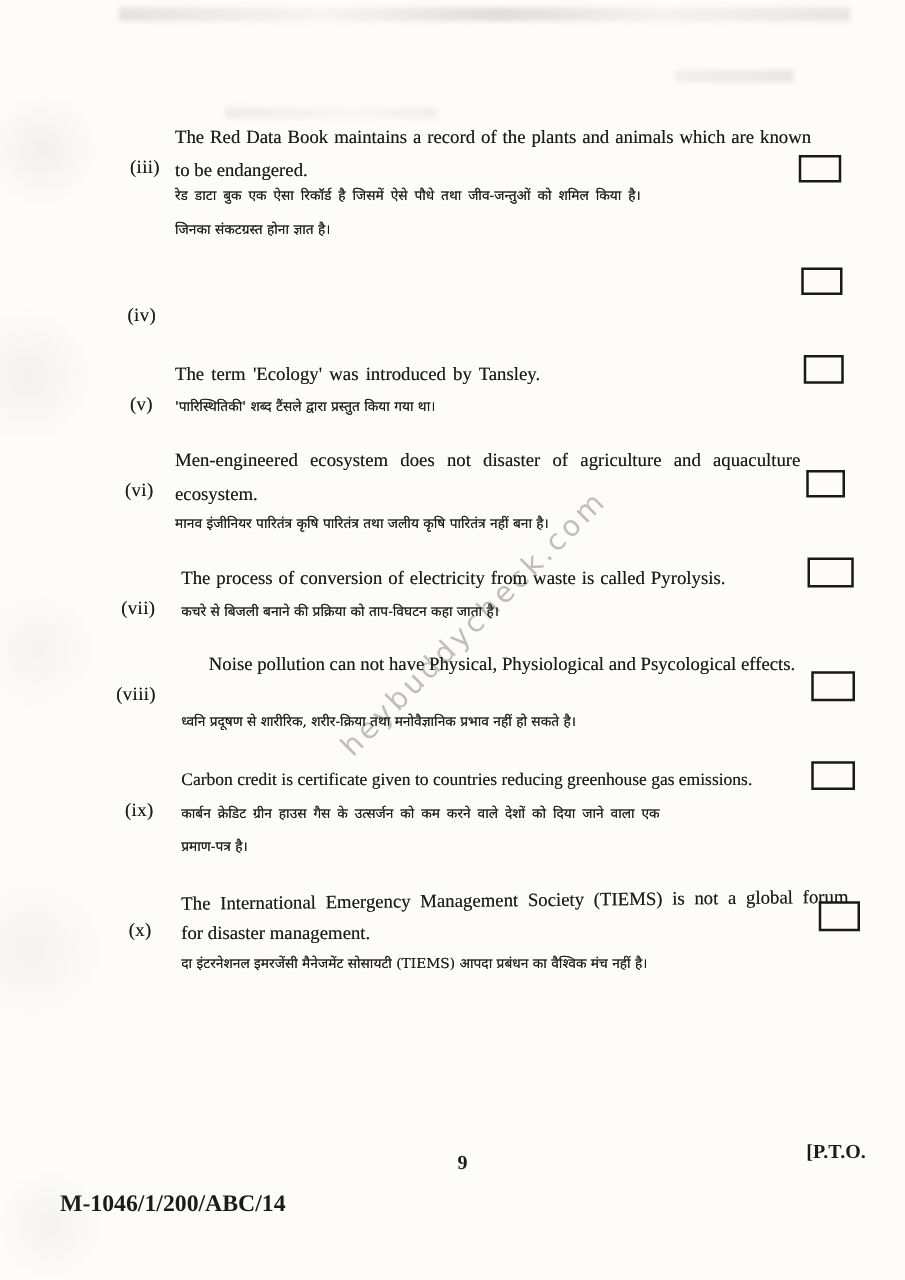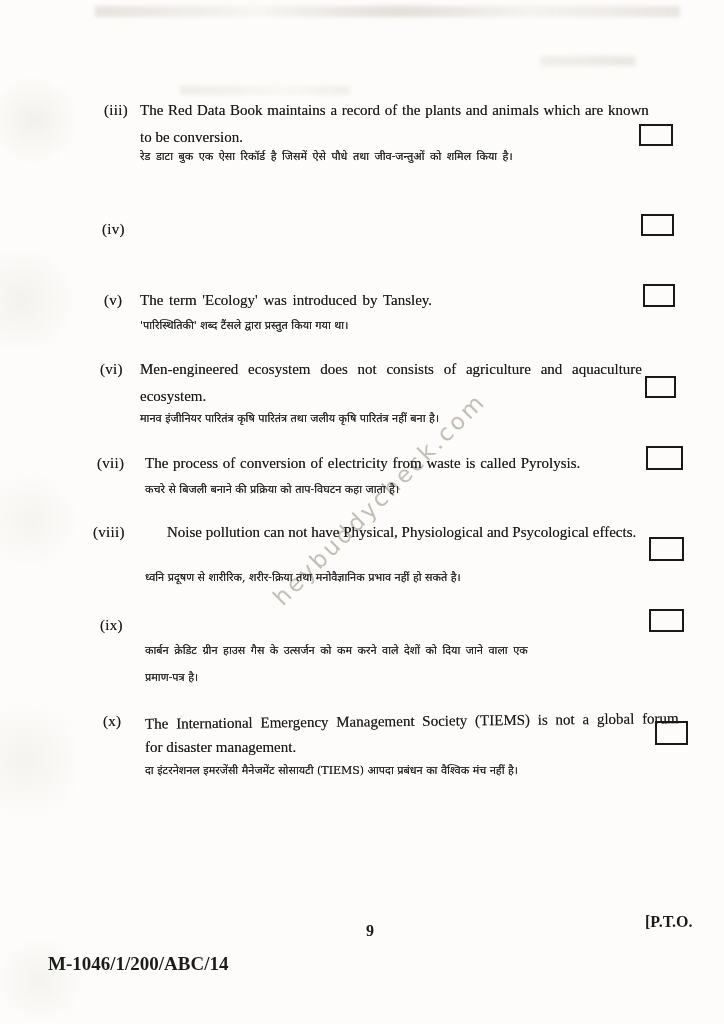--- a/index.html
+++ b/index.html
@@ -19,21 +19,21 @@
       radial-gradient(circle at 26px 760px, rgba(150,140,122,0.08), transparent 60px),
       radial-gradient(circle at 40px 980px, rgba(150,140,122,0.08), transparent 45px);
   }
   .line{
     position:absolute;
     white-space:nowrap;
     font-size:15px;
     line-height:20px;
     text-shadow:0 0 0.5px rgba(20,20,20,0.65);
   }
-  .num{letter-spacing:0.3px;}
+  .num{letter-spacing:0.3px;margin-top:24px;}
   .hi{
     font-size:11px;
     line-height:24px;
     font-family:"DejaVu Serif", serif;
   }
   .box{
     position:absolute;
     border:2px solid #191919;
     background:transparent;
   }
@@ -67,49 +67,51 @@
               background:linear-gradient(90deg, rgba(141,129,110,0.20), rgba(141,129,110,0.05) 28%, rgba(141,129,110,0.24) 52%, rgba(141,129,110,0.07) 74%, rgba(141,129,110,0.18));"></div>
   <div class="smudge" style="left:180px;top:86px;width:170px;height:9px;
               background:linear-gradient(90deg, rgba(141,129,110,0.12), rgba(141,129,110,0.04) 60%, rgba(141,129,110,0.10));"></div>
   <div class="smudge" style="left:540px;top:56px;width:95px;height:10px;
               background:linear-gradient(90deg, rgba(141,129,110,0.10), rgba(141,129,110,0.16));"></div>
 
   <div class="watermark">heybuddycheck.com</div>
 
   <div class="line num" style="left:104px;top:100px">(iii)</div>
   <div class="line" style="left:140px;top:100px;word-spacing:1px">The Red Data Book maintains a record of the plants and animals which are known</div>
-  <div class="line" style="left:140px;top:127px">to be conversion.</div>
+  <div class="line" style="left:140px;top:127px">to be endangered.</div>
   <div class="box" style="left:639px;top:124px;width:30px;height:18px"></div>
   <div class="line hi" style="left:140px;top:145px;word-spacing:2px">रेड डाटा बुक एक ऐसा रिकॉर्ड है जिसमें ऐसे पौधे तथा जीव-जन्तुओं को शमिल किया है।</div>
+  <div class="line hi" style="left:140px;top:172px">जिनका संकटग्रस्त होना ज्ञात है।</div>
 
   <div class="line num" style="left:102px;top:219px">(iv)</div>
   <div class="box" style="left:641px;top:214px;width:29px;height:18px"></div>
 
   <div class="line num" style="left:104px;top:290px">(v)</div>
   <div class="line" style="left:140px;top:290px;word-spacing:2px">The term 'Ecology' was introduced by Tansley.</div>
   <div class="box" style="left:643px;top:284px;width:28px;height:19px"></div>
   <div class="line hi" style="left:140px;top:314px">'पारिस्थितिकी' शब्द टैंसले द्वारा प्रस्तुत किया गया था।</div>
 
   <div class="line num" style="left:100px;top:359px">(vi)</div>
-  <div class="line" style="left:140px;top:359px;word-spacing:6px">Men-engineered ecosystem does not consists of agriculture and aquaculture</div>
+  <div class="line" style="left:140px;top:359px;word-spacing:6px">Men-engineered ecosystem does not disaster of agriculture and aquaculture</div>
   <div class="line" style="left:140px;top:386px">ecosystem.</div>
   <div class="box" style="left:645px;top:376px;width:27px;height:18px"></div>
   <div class="line hi" style="left:140px;top:407px">मानव इंजीनियर पारितंत्र कृषि पारितंत्र तथा जलीय कृषि पारितंत्र नहीं बना है।</div>
 
   <div class="line num" style="left:97px;top:453px">(vii)</div>
   <div class="line" style="left:145px;top:453px;word-spacing:1px">The process of conversion of electricity from waste is called Pyrolysis.</div>
   <div class="box" style="left:646px;top:446px;width:33px;height:20px"></div>
   <div class="line hi" style="left:145px;top:478px">कचरे से बिजली बनाने की प्रक्रिया को ताप-विघटन कहा जाता है।</div>
 
   <div class="line num" style="left:93px;top:522px">(viii)</div>
   <div class="line" style="left:167px;top:522px">Noise pollution can not have Physical, Physiological and Psycological effects.</div>
   <div class="box" style="left:649px;top:537px;width:31px;height:20px"></div>
   <div class="line hi" style="left:145px;top:566px">ध्वनि प्रदूषण से शारीरिक, शरीर-क्रिया तथा मनोवैज्ञानिक प्रभाव नहीं हो सकते है।</div>
 
   <div class="line num" style="left:100px;top:615px">(ix)</div>
+  <div class="line" style="left:145px;top:615px;font-size:14px">Carbon credit is certificate given to countries reducing greenhouse gas emissions.</div>
   <div class="box" style="left:649px;top:609px;width:31px;height:19px"></div>
   <div class="line hi" style="left:145px;top:639px;word-spacing:2px">कार्बन क्रेडिट ग्रीन हाउस गैस के उत्सर्जन को कम करने वाले देशों को दिया जाने वाला एक</div>
   <div class="line hi" style="left:145px;top:666px">प्रमाण-पत्र है।</div>
 
   <div class="line num" style="left:103px;top:711px">(x)</div>
   <div class="line" style="left:145px;top:711px;word-spacing:4px;transform:rotate(-0.6deg)">The International Emergency Management Society (TIEMS) is not a global forum</div>
   <div class="line" style="left:145px;top:737px">for disaster management.</div>
   <div class="box" style="left:655px;top:721px;width:29px;height:20px"></div>
   <div class="line hi" style="left:145px;top:759px">दा इंटरनेशनल इमरजेंसी मैनेजमेंट सोसायटी (TIEMS) आपदा प्रबंधन का वैश्विक मंच नहीं है।</div>
 

